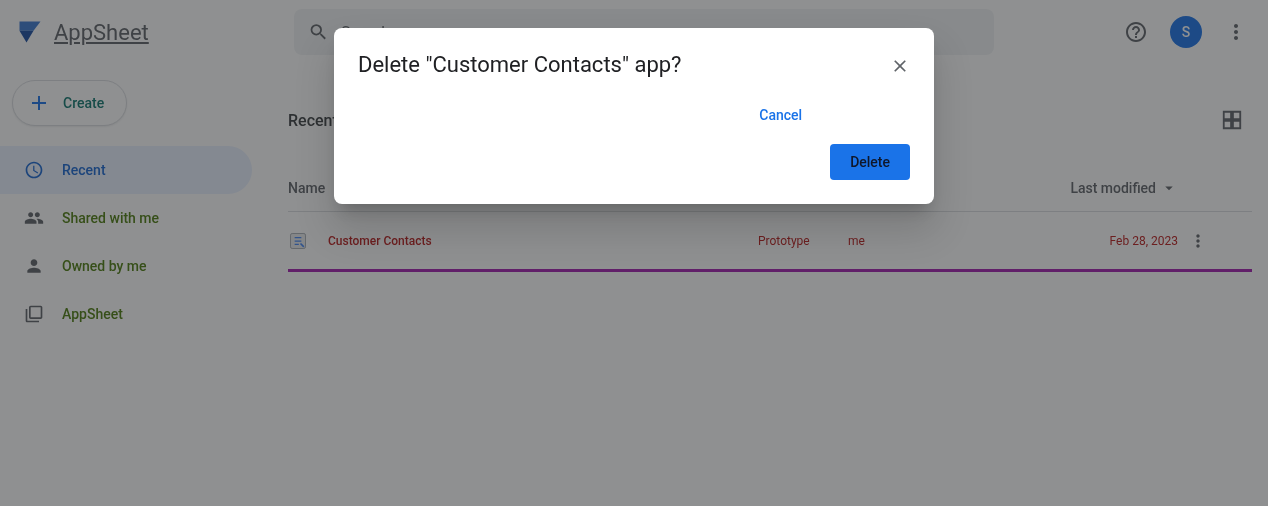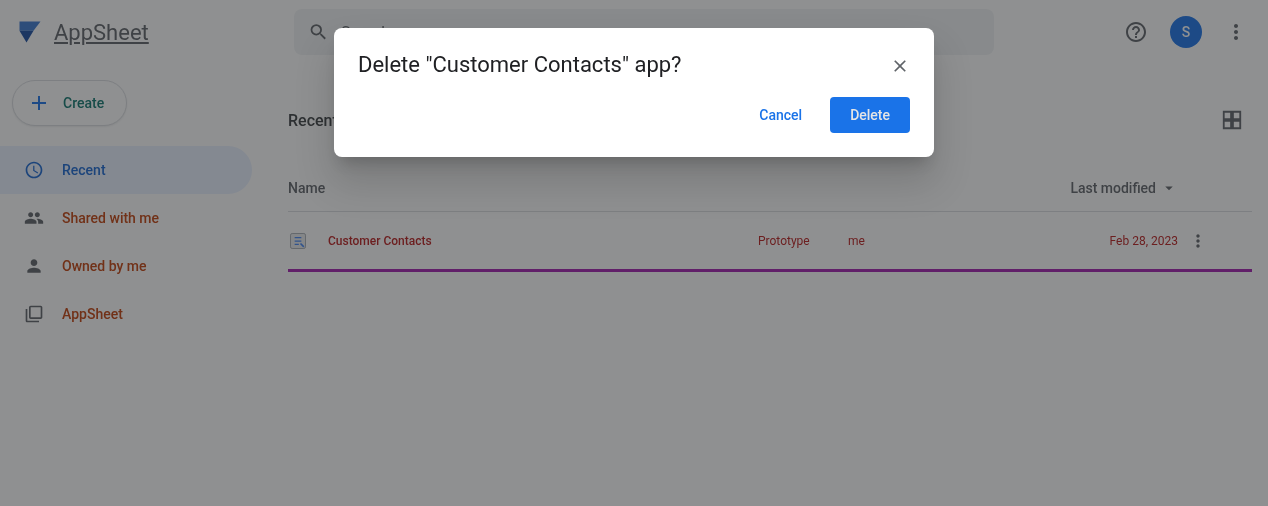--- a/index.html
+++ b/index.html
@@ -94,21 +94,21 @@
     .create-btn span { font-size: 14px; font-weight: 500; color: #0f766e; }
 
     .nav-item {
       display: flex;
       align-items: center;
       gap: 18px;
       padding: 0 24px;
       height: 48px;
       border-radius: 0 24px 24px 0;
       cursor: pointer;
-      color: #c2410c;
+      color: #4d7c0f;
       font-size: 14px;
       font-weight: 500;
     }
     .nav-item svg { width: 20px; height: 20px; fill: #5f6368; }
     .nav-item.active {
       background: #e8f0fe;
       color: #1967d2;
     }
     .nav-item.active svg { fill: #1967d2; }
 
@@ -226,21 +226,21 @@
       padding: 0 20px;
       border-radius: 4px;
       font-size: 14px;
       font-weight: 500;
       border: none;
       cursor: pointer;
       display: flex;
       align-items: center;
     }
     .btn-text { background: none; color: #1a73e8; }
-    .btn-filled { background: #1a73e8; color: #e5e5e5; }
+    .btn-filled { background: #1a73e8; color: #0f172a; margin-top: 47px; }
   </style>
 </head>
 <body>
 
 <div class="header">
   <div class="logo-wrap">
     <svg class="logo-icon" viewBox="0 0 48 48">
       <path fill="#3b79d1" d="M6 6 L42 6 L30 22 L6 22 Z"></path>
       <path fill="#1a4da0" d="M6 22 L30 22 L18 42 Z"></path>
     </svg>

